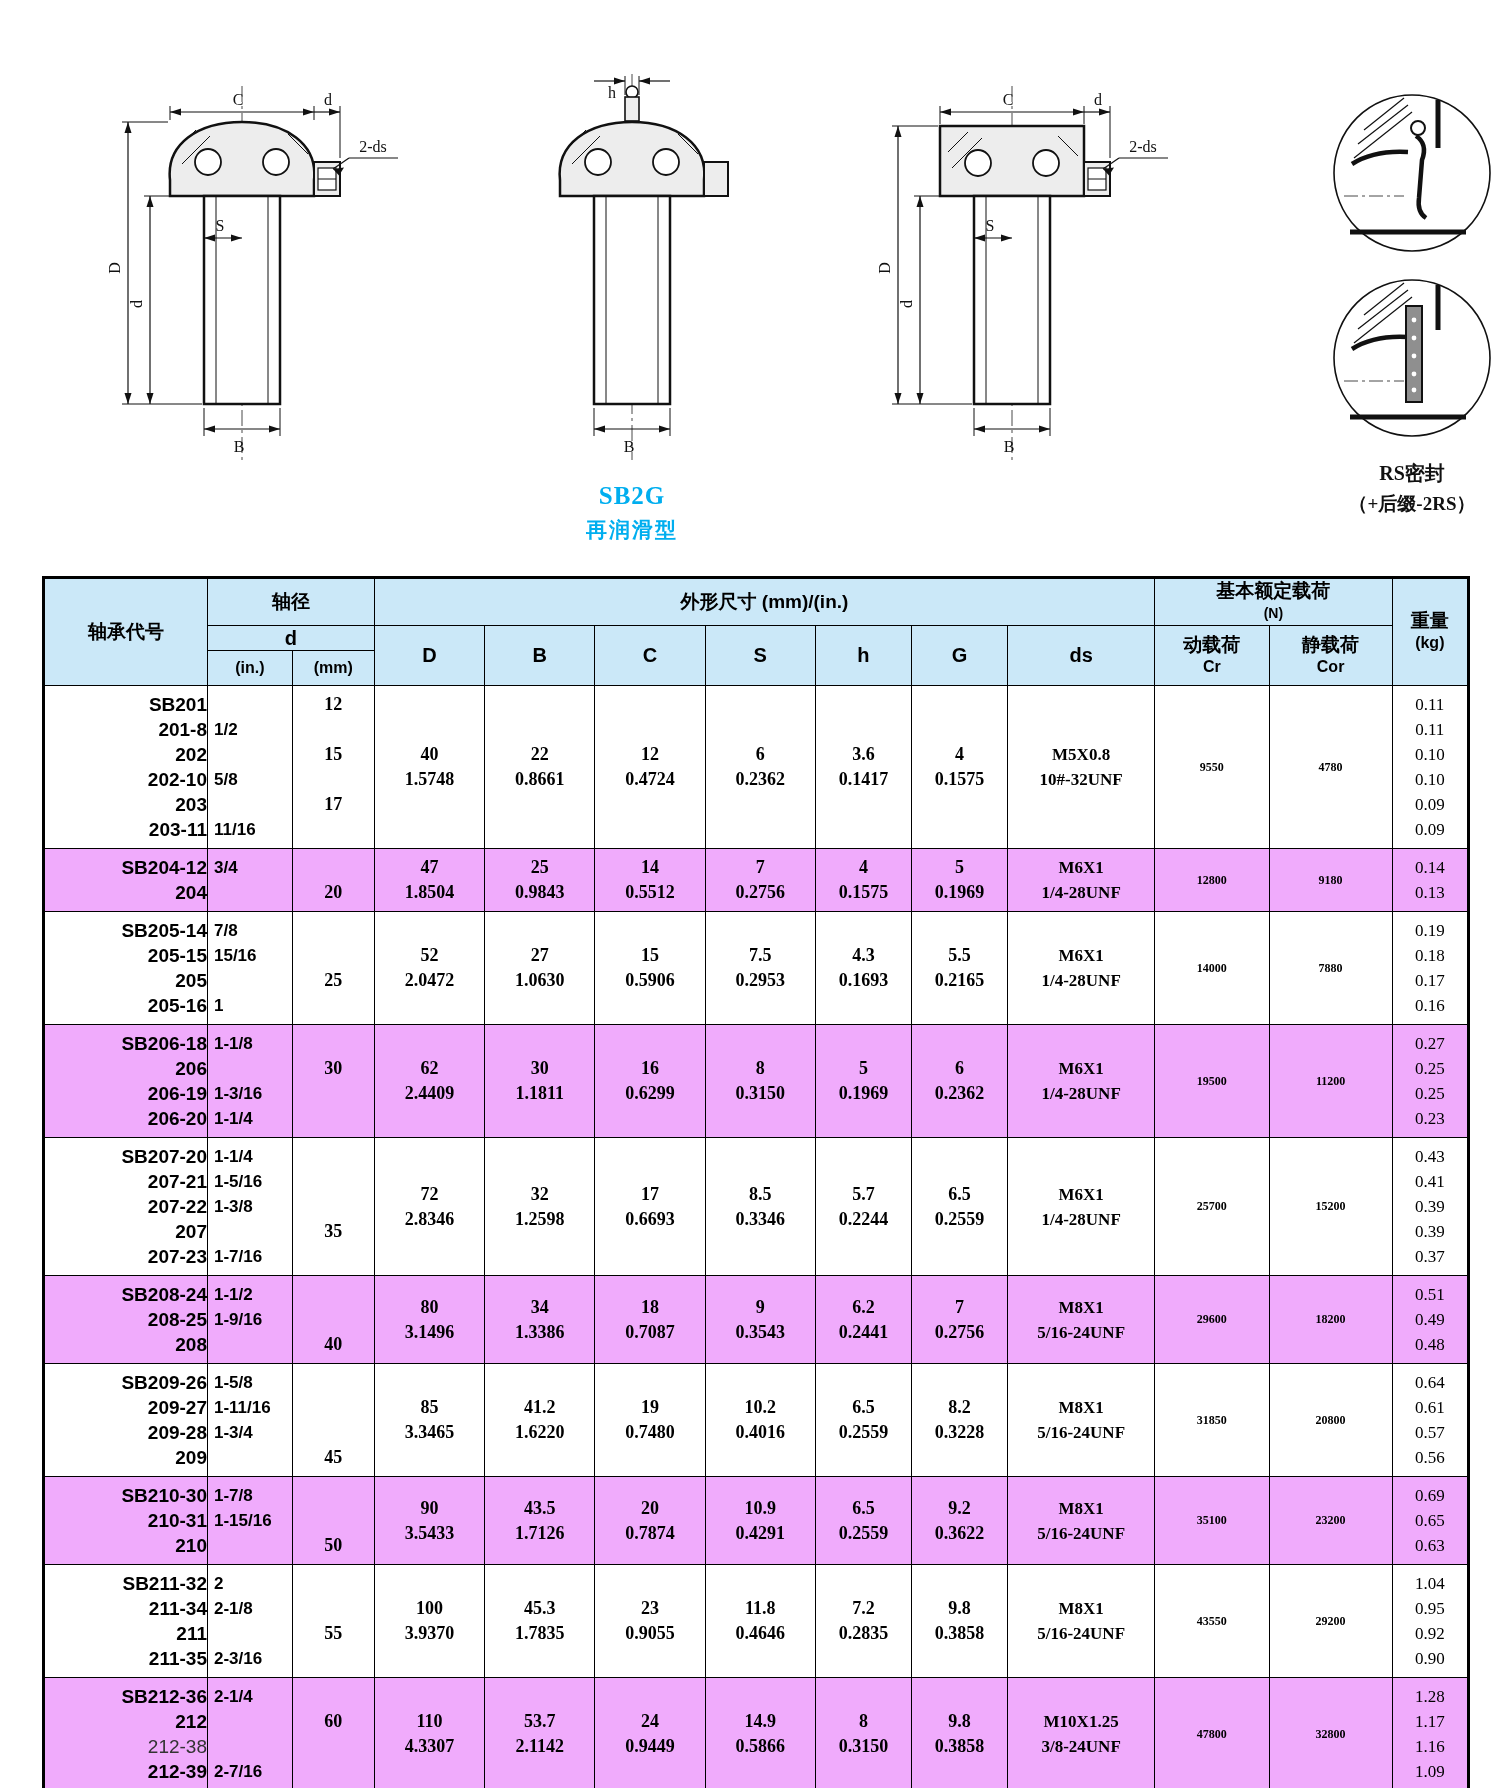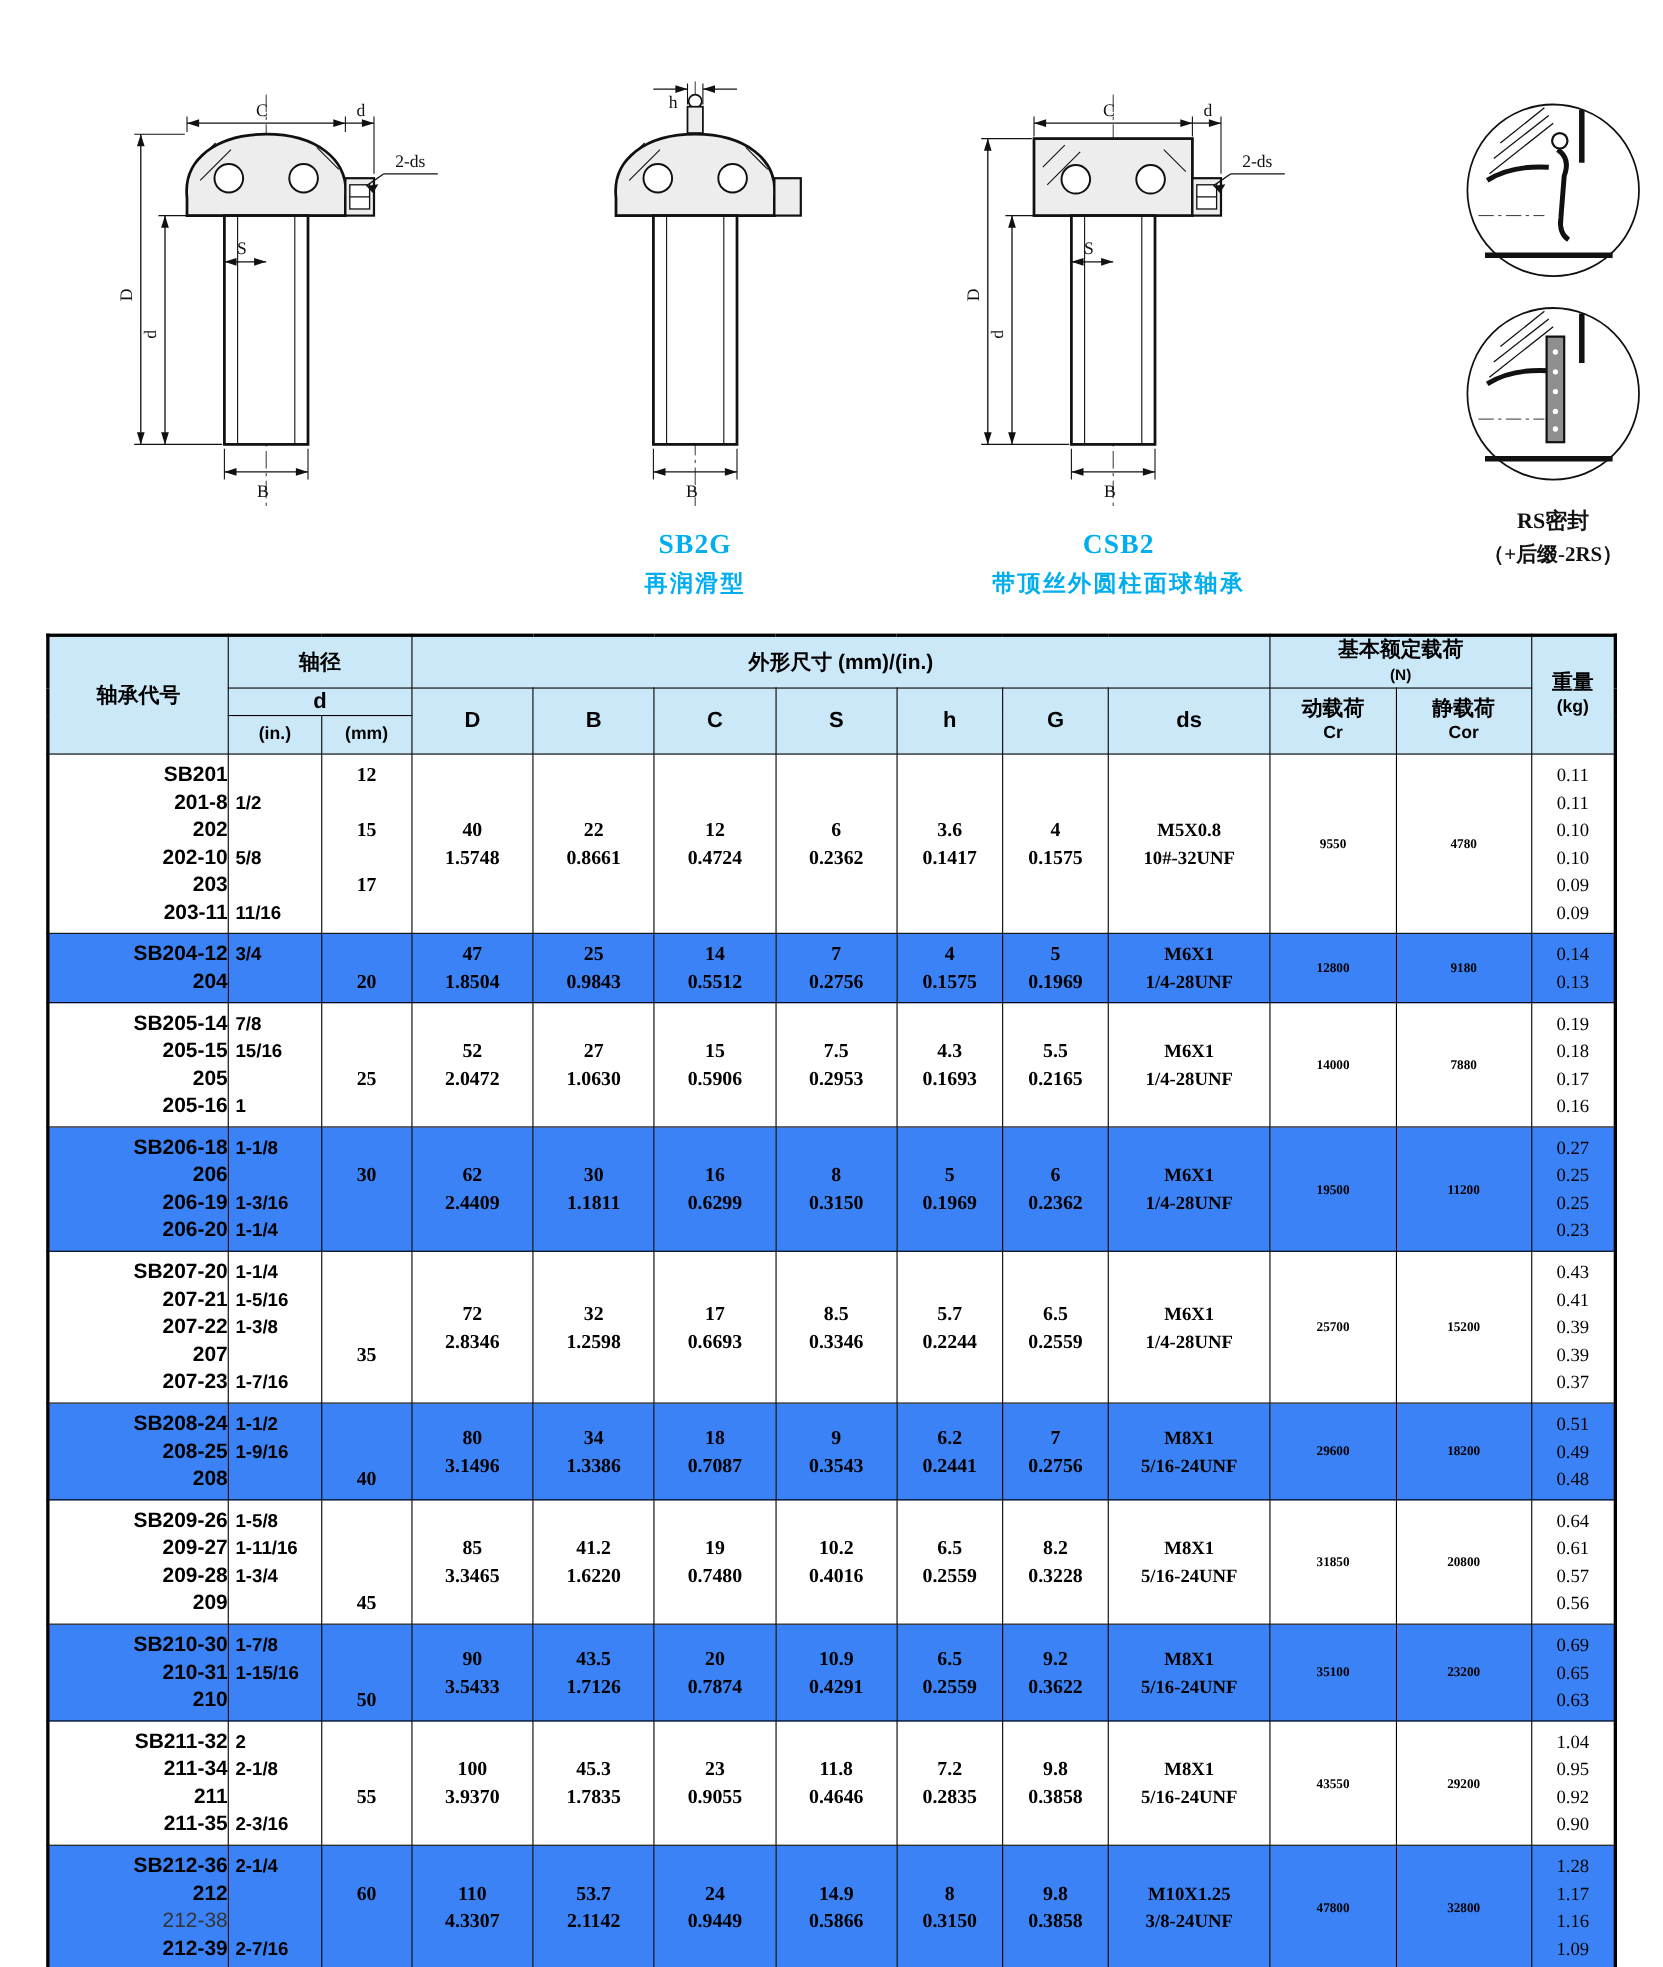--- a/index.html
+++ b/index.html
@@ -26,21 +26,21 @@
   .spec thead th{background:#cbe8f8;font-weight:bold;vertical-align:middle;text-align:center;}
   .h-cn{font-size:19px;}
   .h-small{font-size:16px;font-weight:bold;}
   .h-letter{font-size:20px;font-family:"Liberation Sans","DejaVu Sans",sans-serif;}
   .h-two div{line-height:22px;}
   thead tr.r1 th{height:46px;}
   thead tr.r2 th.h-d{height:24px;}
   thead tr.r3 th{height:34px;}
 
   .spec td{vertical-align:middle;text-align:center;}
-  .spec tr.alt{background:#3b82f6;}
+  .spec tr.alt{background:#f0abfc;}
   .ln{line-height:25px;height:25px;white-space:nowrap;}
   td.codes,td.din,td.dmm,td.kg{vertical-align:top;padding-top:6px;padding-bottom:6px;}
   td.codes{text-align:right;}
   td.codes .code{font-weight:bold;font-size:19px;}
   td.codes .first{padding-left:10px;}
   td.codes .sub{padding-left:76px;}
   td.codes .light{font-weight:normal;color:#333;}
   td.din{text-align:left;font-size:17px;font-weight:600;}
   td.din .ln{padding-left:6px;}
   td.dmm{font-family:"Liberation Serif","DejaVu Serif",serif;font-weight:bold;font-size:18px;}
@@ -190,24 +190,20 @@
         <path d="M112,170 l11,-3.5 v7 z" fill="#111"></path>
         <path d="M150,170 l-11,-3.5 v7 z" fill="#111"></path>
         <text x="128" y="163" text-anchor="middle" class="dim">S</text>
         <line x1="112" y1="340" x2="112" y2="368" stroke="#111" stroke-width="1"></line>
         <line x1="188" y1="340" x2="188" y2="368" stroke="#111" stroke-width="1"></line>
         <line x1="112" y1="361" x2="188" y2="361" stroke="#111" stroke-width="1.2"></line>
         <path d="M112,361 l11,-3.5 v7 z" fill="#111"></path>
         <path d="M188,361 l-11,-3.5 v7 z" fill="#111"></path>
         <text x="147" y="384" text-anchor="middle" class="dim">B</text>
       </svg>
-      <figcaption>
-        <div class="figcode">CSB2</div>
-        <div class="figtext">带顶丝外圆柱面球轴承</div>
-      </figcaption>
     </figure>
 
     <figure class="fig">
       <svg class="fig-svg" width="320" height="460" viewBox="0 0 320 460">
         <circle cx="160" cy="105" r="78" fill="#fff" stroke="#111" stroke-width="1.6"></circle>
         <line x1="186" y1="32" x2="186" y2="80" stroke="#111" stroke-width="5"></line>
         <line x1="112" y1="62" x2="152" y2="30" stroke="#111" stroke-width="1.2"></line>
         <line x1="106" y1="76" x2="156" y2="37" stroke="#111" stroke-width="1.2"></line>
         <line x1="102" y1="90" x2="160" y2="44" stroke="#111" stroke-width="1.2"></line>
         <path d="M100,96 Q122,82 156,84" fill="none" stroke="#111" stroke-width="4.5"></path>

